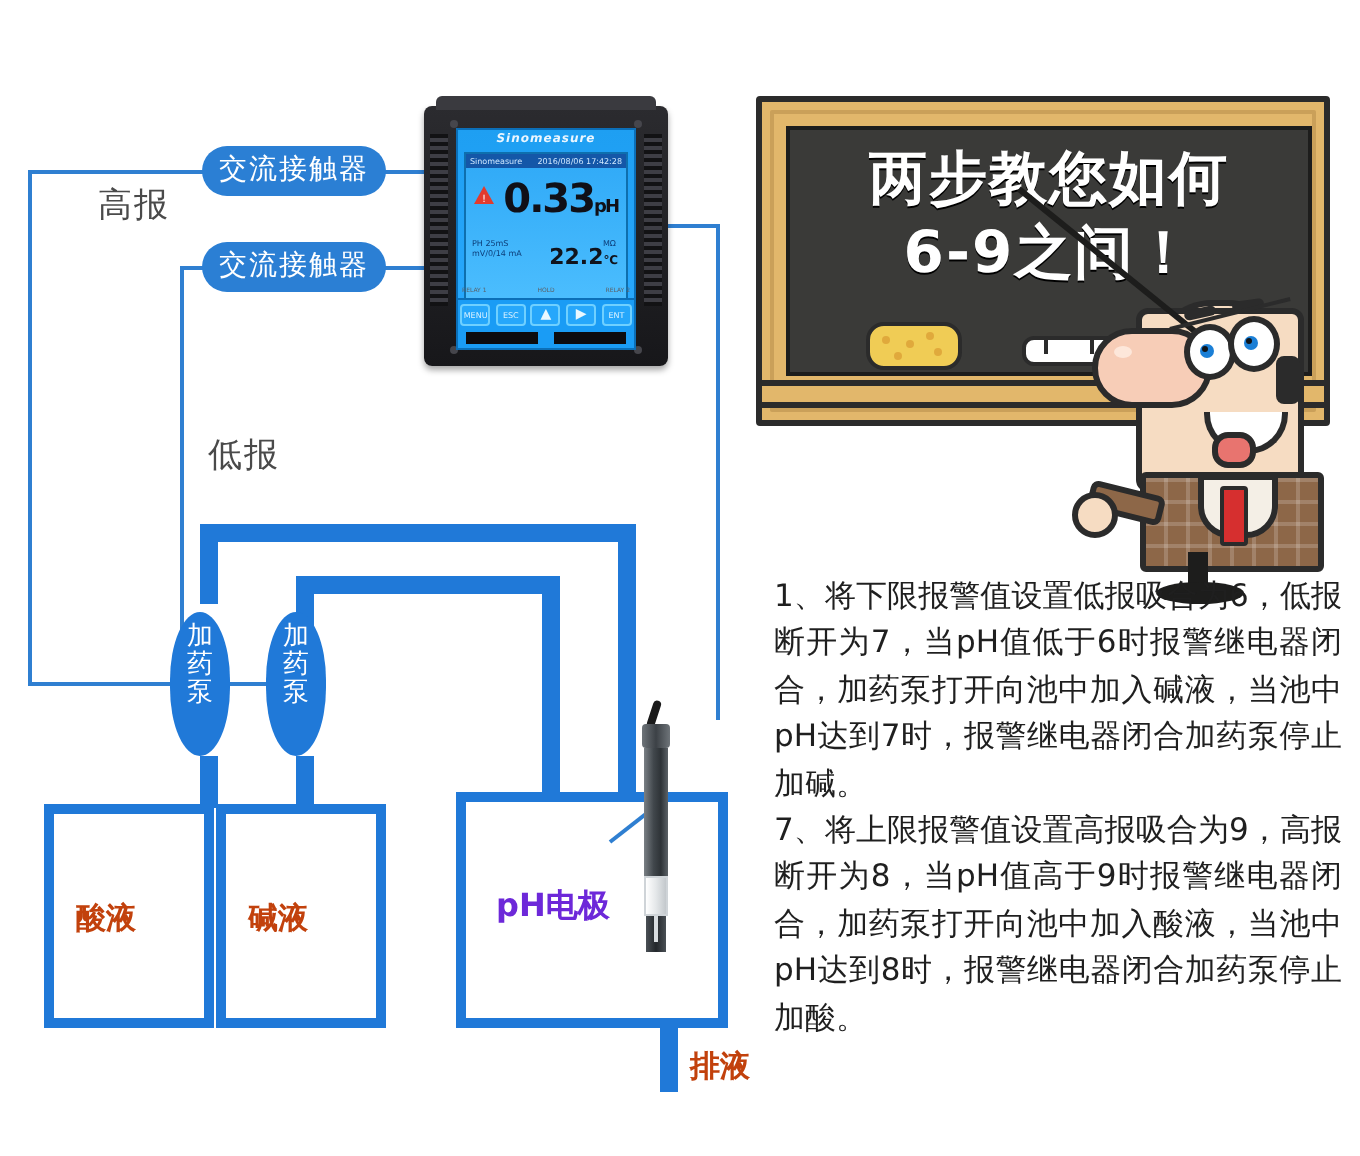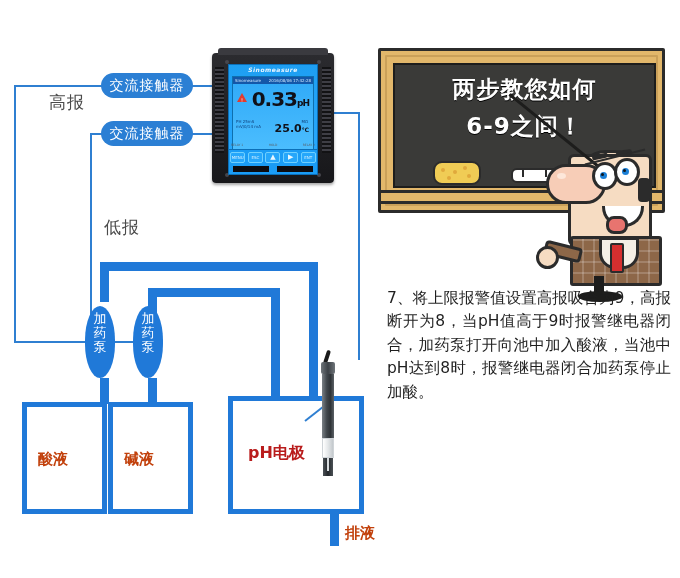--- a/index.html
+++ b/index.html
@@ -94,35 +94,35 @@
     border-radius:2px;}
   .probe-body{position:absolute;left:2px;top:14px;width:12px;height:64px;
     background:linear-gradient(90deg,#7a8085,#41474c 40%,#2e3337 70%,#5b6166);}
   .probe-white{position:absolute;left:2px;top:78px;width:12px;height:20px;
     background:linear-gradient(90deg,#fff,#e4e7e9 50%,#c3c8cc);
     border:1px solid #cfd4d8;box-sizing:border-box;}
   .probe-tip{position:absolute;left:3px;top:98px;width:10px;height:18px;
     background:linear-gradient(90deg,#4a5055,#23272b 50%,#4a5055);}
   .probe-tip:after{content:"";position:absolute;left:4px;top:0;width:2px;
     height:13px;background:#d8dcdf;}
-  .probe-label{position:absolute;left:248px;top:443px;color:#b91c1c;
+  .probe-label{position:absolute;left:248px;top:443px;color:#6d28d9;
     font-size:16px;font-weight:bold;}
   .probe-lead{position:absolute;left:305px;top:420px;width:34px;height:2px;
     background:#2f7fd1;transform:rotate(-38deg);transform-origin:left center;}
 
   
   .board-frame{position:absolute;left:378px;top:48px;width:287px;height:165px;
     background:#e2b76b;border:3px solid #2b2b2b;box-sizing:border-box;
     border-radius:2px;}
   .board-frame:before{content:"";position:absolute;left:4px;top:4px;
     right:4px;bottom:4px;border:2px solid #caa059;border-radius:1px;}
   .board{position:absolute;left:12px;top:12px;width:263px;height:125px;
     background:#3a3a38;border:2px solid #1d1d1c;box-sizing:border-box;}
   .board-txt{position:absolute;left:0;right:0;top:6px;text-align:center;
-    color:#fff;font-size:23px;font-weight:bold;line-height:37px;
+    color:#fff;font-size:29px;font-weight:bold;line-height:37px;
     letter-spacing:1px;text-shadow:0 1px 0 #000;}
   .ledge{position:absolute;left:0;bottom:6px;width:100%;height:14px;
     background:#e2b76b;border-top:3px solid #2b2b2b;
     border-bottom:3px solid #2b2b2b;box-sizing:border-box;}
   .sponge{position:absolute;left:52px;top:110px;width:44px;height:20px;
     background:#f0cc55;border:2px solid #2b2b2b;border-radius:9px;}
   .sponge:after{content:"";position:absolute;left:6px;top:5px;width:4px;
     height:4px;border-radius:50%;background:#e0a93c;
     box-shadow:12px 2px 0 #e0a93c,22px -2px 0 #e0a93c,6px 8px 0 #e0a93c,
                26px 6px 0 #e0a93c;}
@@ -289,21 +289,21 @@
             <span>0.33</span><span class="ph-unit">pH</span>
           </div>
         </div>
         <div class="lcd-foot">
           <div class="small-l">
             <div>PH  25mS</div>
             <div>mV/0/14 mA</div>
           </div>
           <div class="temp-tag">MΩ</div>
           <div class="temp">
-            <span>25.0</span><span class="temp-u">℃</span>
+            <span>22.2</span><span class="temp-u">℃</span>
           </div>
         </div>
       </div>
     </div>
 
     <div class="leds">
       <span class="led-txt">RELAY 1</span>
       <span class="led-txt">HOLD</span>
       <span class="led-txt">RELAY 2</span>
     </div>
@@ -357,16 +357,17 @@
       <div class="t-tie"></div>
     </div>
     <div class="t-arm"></div>
     <div class="t-hand"></div>
     <div class="t-pointer"></div>
     <div class="t-legs"></div>
     <div class="t-shoe"></div>
   </div>
 
   <div class="para">
+    <p>1、将下限报警值设置低报吸合为6，低报断开为7，当pH值低于6时报警继电器闭合，加药泵打开向池中加入碱液，当池中pH达到7时，报警继电器闭合加药泵停止加碱。</p>
     <p>7、将上限报警值设置高报吸合为9，高报断开为8，当pH值高于9时报警继电器闭合，加药泵打开向池中加入酸液，当池中pH达到8时，报警继电器闭合加药泵停止加酸。</p>
   </div>
 
 </div>
 
 </body></html>

